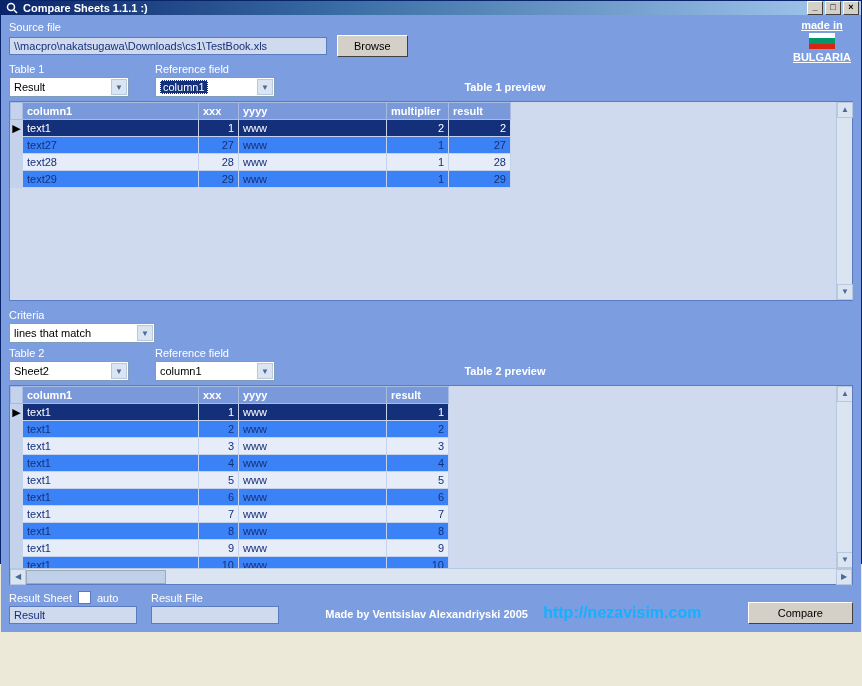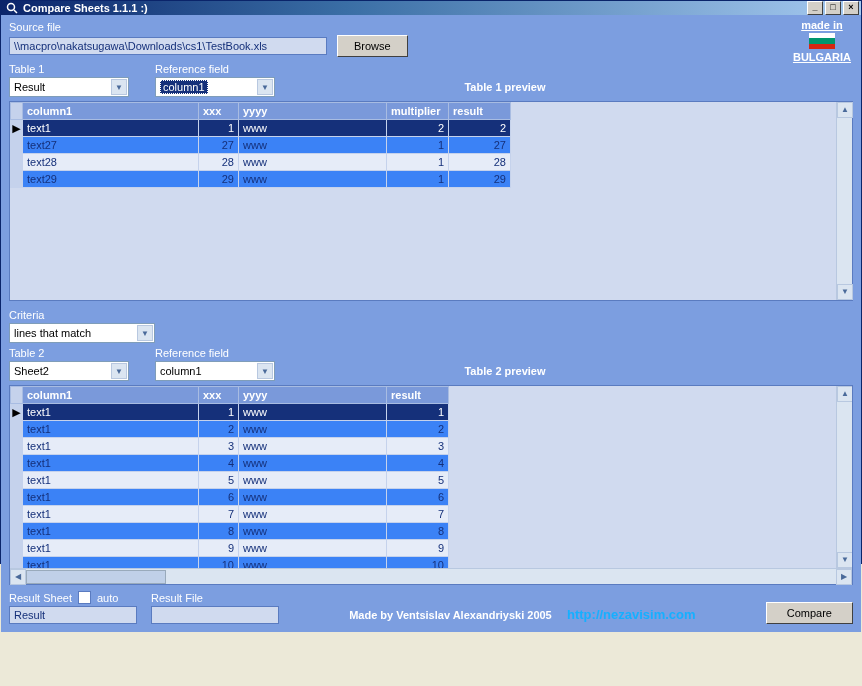--- a/index.html
+++ b/index.html
@@ -34,21 +34,21 @@
 .sbar-v { width: 16px; background: #dbe5f1; border-left: 1px solid #b8c8e0; position: relative; }
 .sbar-v .up, .sbar-v .dn { position: absolute; left: 0; width: 16px; height: 16px; background: #dbe5f1; border: 1px solid #b8c8e0; font-size: 8px; text-align: center; line-height: 14px; color: #4a6a9a; }
 .sbar-v .up { top: 0; } .sbar-v .dn { bottom: 0; }
 .sbar-h { height: 16px; background: #dbe5f1; border-top: 1px solid #b8c8e0; display: flex; }
 .sbar-h .l, .sbar-h .r { width: 16px; height: 16px; background: #dbe5f1; border: 1px solid #b8c8e0; font-size: 8px; text-align: center; line-height: 14px; color: #4a6a9a; }
 .sbar-h .track { flex: 1; }
 .sbar-h .thumb { height: 14px; width: 140px; background: #c0d0e8; border: 1px solid #9ab; margin-top:1px; }
 .footer { display: flex; align-items: flex-end; gap: 14px; margin-top: 6px; }
 .chk { width: 13px; height: 13px; background: #fff; border: 1px solid #5a7bc0; display: inline-block; vertical-align: middle; }
 .credit { color: #fff; font-weight: bold; font-size: 11px; }
-.link { color: #15b0ff; font-weight: bold; font-size: 13px; }
+.link { color: #15b0ff; font-weight: bold; font-size: 16px; }
 </style>
 </head>
 <body>
 
 <div class="window">
   <div class="titlebar">
     <span class="ticon">
       <svg width="12" height="12" viewBox="0 0 12 12">
           <circle cx="5" cy="5" r="3.5" fill="none" stroke="#fff" stroke-width="1.5"></circle>
           <line x1="8" y1="8" x2="11" y2="11" stroke="#fff" stroke-width="1.5"></line>
@@ -287,16 +287,16 @@
       </div>
       <div>
         <div class="lbl">Result File</div>
         <input class="input-text" style="width: 128px;" value="">
       </div>
       <div style="flex:1; text-align:center; padding-bottom:2px;">
         <span class="credit">Made by Ventsislav Alexandriyski 2005</span>
         &nbsp;&nbsp;&nbsp;
         <span class="link">http://nezavisim.com</span>
       </div>
-      <button class="btn" style="padding:0 20px">Compare</button>
+      <button class="btn" style="padding:0 29px">Compare</button>
     </div>
   </div>
 </div>
 
 </body></html>

